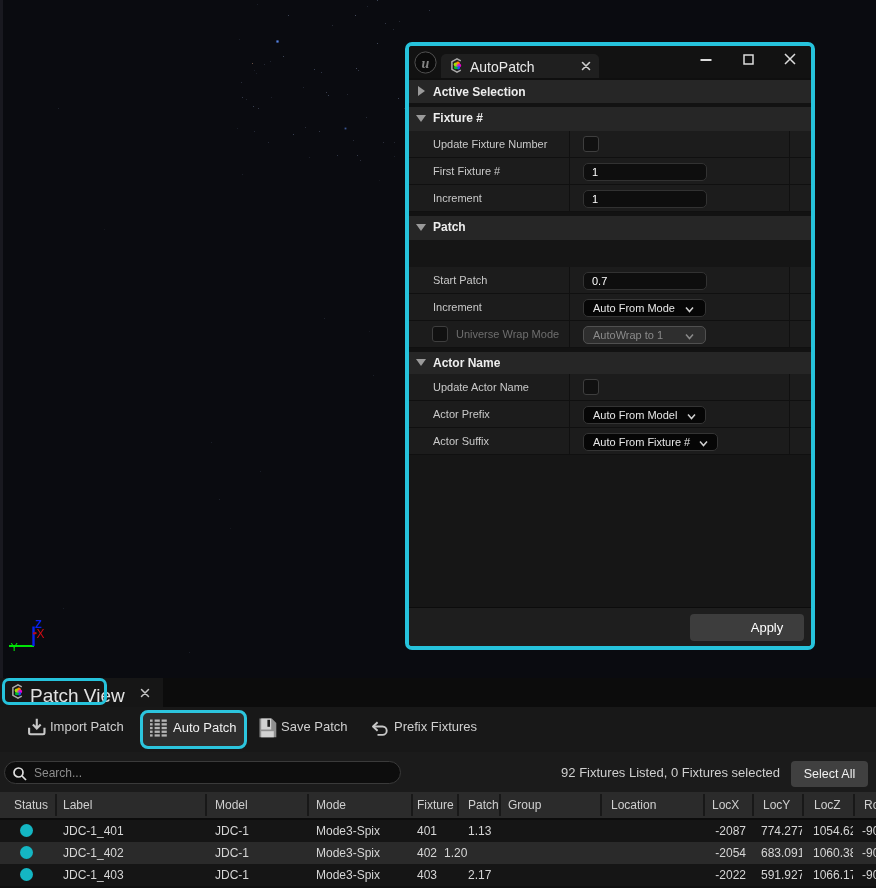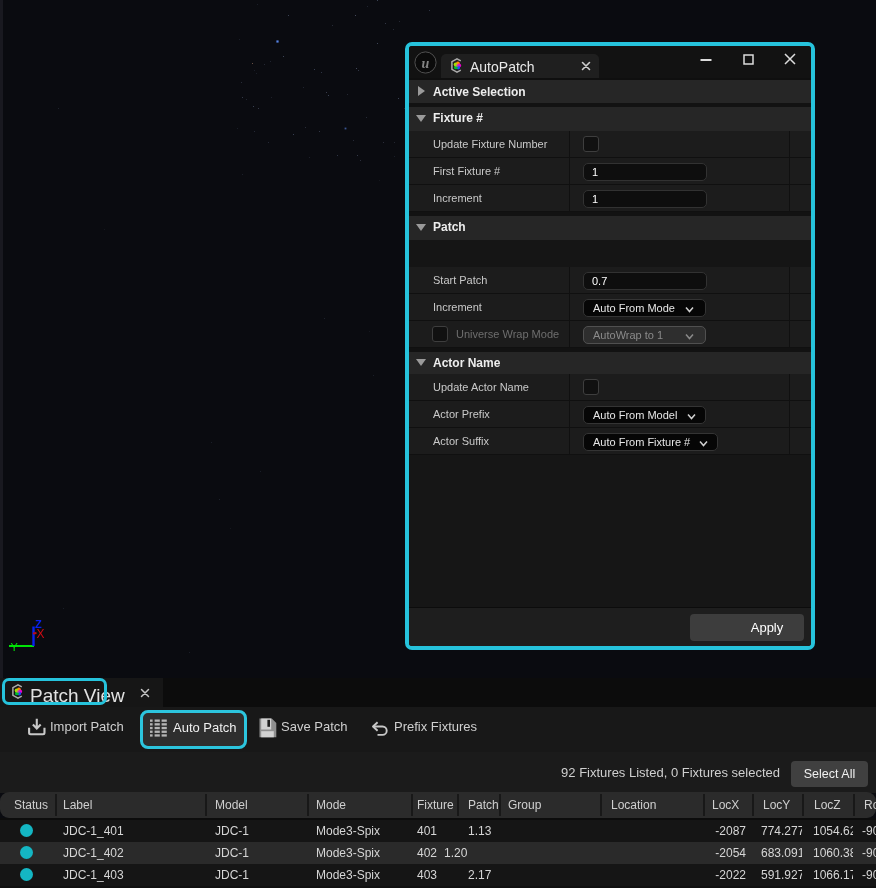--- a/index.html
+++ b/index.html
@@ -39,21 +39,21 @@
 #ptab .txt { position:absolute; left:30px; top:7px; font-size:19px; color:#e2e2e2; }
 #ptabhl { position:absolute; left:2px; top:0px; width:105px; height:27px; border:3px solid #26c3dc; border-radius:7px; }
 #toolbar { left:0; top:707px; width:876px; height:45px; background:#181818; }
 .tbtxt { position:absolute; top:12px; font-size:13px; color:#cfcfcf; }
 #apbtn { position:absolute; left:140px; top:3px; width:107px; height:39px; border:3px solid #2cc5de; border-radius:8px; background:#2e2e2e; }
 #searchrow { left:0; top:752px; width:876px; height:41px; background:#1b1b1b; }
 #searchbox { position:absolute; left:4px; top:9px; width:397px; height:23px; background:#0d0d0d; border:1px solid #3a3a3a; border-radius:12px; }
 #searchbox .ph { position:absolute; left:29px; top:4px; font-size:12px; color:#8d8d8d; }
 #fixinfo { position:absolute; right:96px; top:13px; font-size:13px; color:#cfcfcf; }
 #selall { position:absolute; left:791px; top:9px; width:77px; height:26px; background:#404040; border-radius:4px; color:#f0f0f0; font-size:12.5px; text-align:center; line-height:26px; }
-#thead { left:0; top:792px; width:876px; height:26px; background:#2b2b2b;border-radius:9px; }
+#thead { left:0; top:792px; width:876px; height:26px; background:#2b2b2b; }
 #thead .h { position:absolute; top:6px; font-size:12px; color:#cfcfcf; white-space:nowrap; overflow:hidden; }
 .vsep { position:absolute; top:2px; width:2px; height:22px; background:#181818; }
 .trow { left:0; width:876px; height:22px; }
 .trow .c { position:absolute; top:4px; font-size:12px; color:#d6d6d6; white-space:nowrap; overflow:hidden; }
 .dot { position:absolute; left:20px; top:4px; width:13px; height:13px; border-radius:50%; background:#14b6c3; }
 </style>
 </head>
 <body>
 <div id="root">
   <div id="viewport" class="abs">
@@ -253,20 +253,27 @@
     <div class="tbtxt" style="left:281px">Save Patch</div>
 
     <svg class="abs" style="left:370px;top:13px" width="19" height="19" viewBox="0 0 19 19">
       <path d="M3.5 6.5 L12.5 6.5 A4.2 4.2 0 0 1 12.5 14.9 L7.5 14.9" fill="none" stroke="#c8c8c8" stroke-width="1.9"></path>
       <path d="M7.6 2.2 L3.0 6.5 L7.6 10.8" fill="none" stroke="#c8c8c8" stroke-width="1.9" stroke-linejoin="round"></path>
     </svg>
     <div class="tbtxt" style="left:394px">Prefix Fixtures</div>
   </div>
 
   <div id="searchrow" class="abs">
+    <div id="searchbox">
+      <svg class="abs" style="left:7px;top:4px" width="16" height="16" viewBox="0 0 16 16">
+        <circle cx="6.5" cy="6.5" r="4.5" fill="none" stroke="#e0e0e0" stroke-width="1.7"></circle>
+        <line x1="10" y1="10" x2="14" y2="14" stroke="#e0e0e0" stroke-width="1.7"></line>
+      </svg>
+      <span class="ph">Search...</span>
+    </div>
     <div id="fixinfo">92 Fixtures Listed, 0 Fixtures selected</div>
     <div id="selall">Select All</div>
   </div>
 
   <div id="thead" class="abs">
     <span class="h" style="left:14px">Status</span>
     <span class="h" style="left:63px">Label</span>
     <span class="h" style="left:215px">Model</span>
     <span class="h" style="left:316px">Mode</span>
     <span class="h" style="left:417px;width:38px">Fixture</span>

